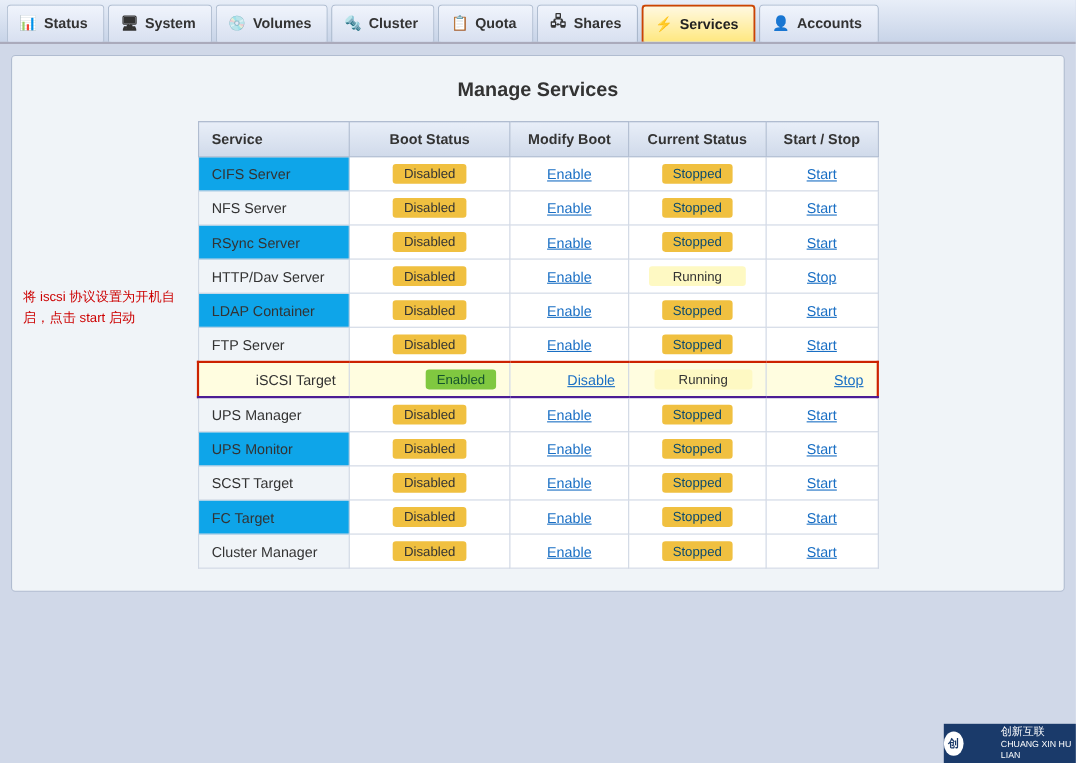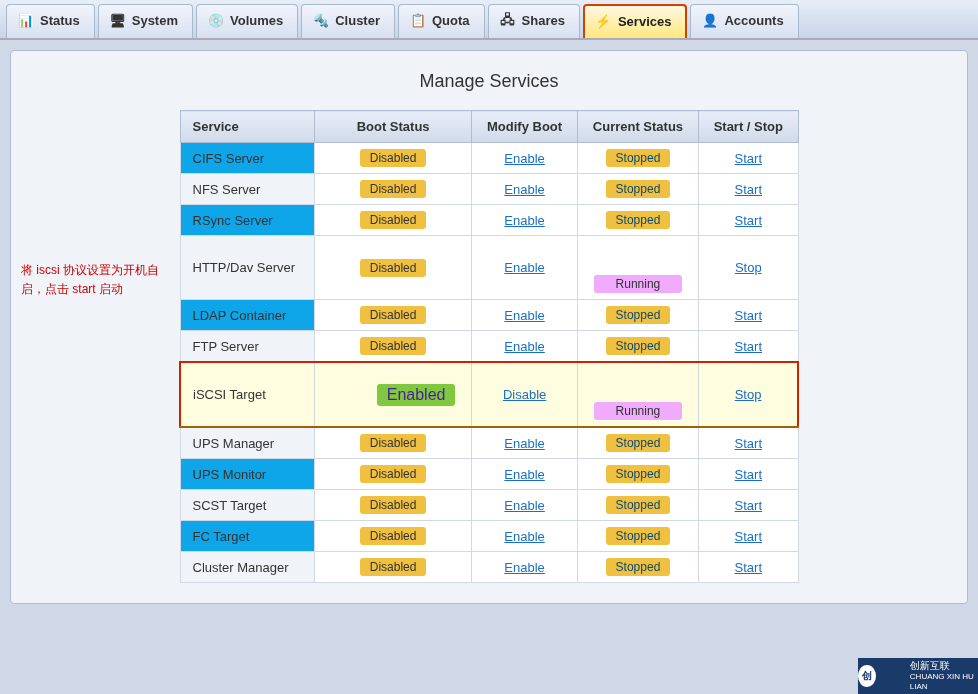--- a/index.html
+++ b/index.html
@@ -54,21 +54,21 @@
       margin: 10px;
       border: 1px solid #b0bcd0;
       border-radius: 4px;
       padding: 20px;
       position: relative;
     }
 
     .page-title {
       text-align: center;
       font-size: 18px;
-      font-weight: normal;
+      font-weight: bold;
       color: #333;
       margin-bottom: 18px;
     }
 
     
     .annotation {
       position: absolute;
       left: 10px;
       top: 210px;
       color: #cc0000;
@@ -106,63 +106,63 @@
     .services-table td:first-child {
       text-align: left;
       background: #0ea5e9;
     }
     .services-table tr:nth-child(even) td:first-child {
       background: #f0f4f8;
     }
     .services-table tr.highlighted td {
       background: #fffde0;
       border-top: 2px solid #cc2200;
-      border-bottom: 2px solid #a16207;
+      border-bottom: 2px solid #4c1d95;
+      text-align: right;
     }
     .services-table tr.highlighted td:first-child {
       border-left: 2px solid #cc2200;
       background: #fffde0;
     }
     .services-table tr.highlighted td:last-child {
       border-right: 2px solid #cc2200;
     }
 
     .badge-disabled {
       background-color: #f0c040;
       color: #333;
       padding: 2px 10px;
       border-radius: 3px;
       display: inline-block;
       font-size: 12px;
     }
     .badge-enabled {
       background-color: #80c840;
-      color: #4c1d95;
+      color: #14532d;
       padding: 2px 10px;
       border-radius: 3px;
       display: inline-block;
-      font-size: 16px;
+      font-size: 12px;
       margin-left: 46px;
     }
     .status-stopped {
       background-color: #f0c040;
       color: #0c4a6e;
       padding: 2px 10px;
       border-radius: 3px;
       display: inline-block;
       font-size: 12px;
     }
     .status-running {
-      background-color: #f0abfc;
+      background-color: #fef9c3;
       color: #333;
       padding: 2px 22px;
       border-radius: 3px;
       display: inline-block;
       font-size: 12px;
-      margin-top: 33px;
     }
     .link-action {
       color: #1a6fc4;
       text-decoration: underline;
       cursor: pointer;
     }
 
     
     .footer-bar {
       position: fixed;

